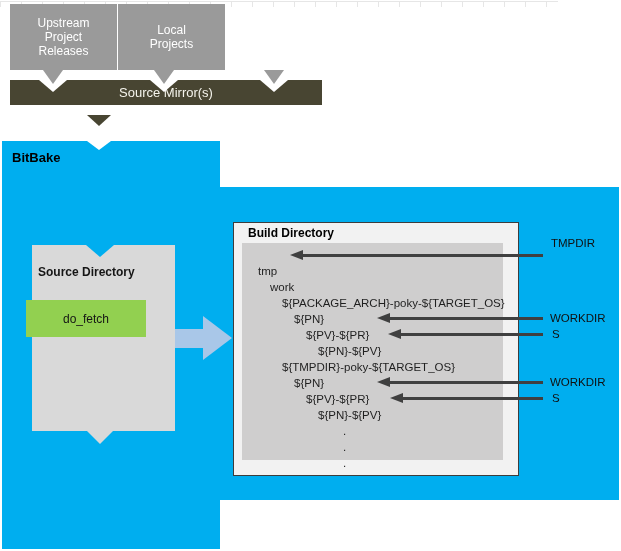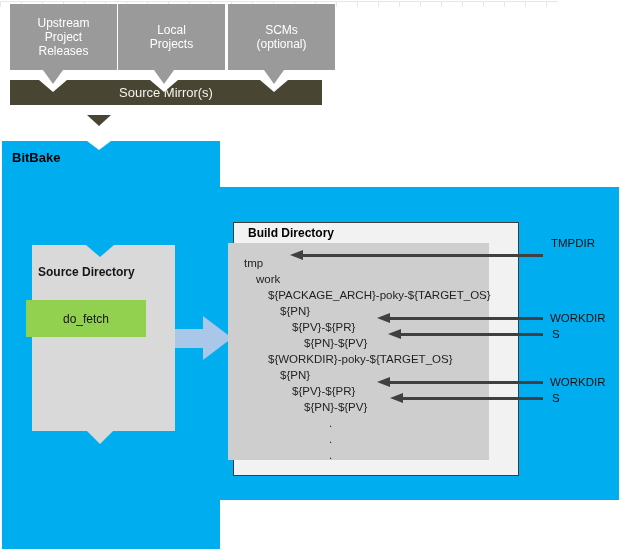--- a/index.html
+++ b/index.html
@@ -100,22 +100,22 @@
   
   .bd-box{
     position:absolute;left:233px;top:222px;width:286px;height:254px;
     background:#f2f2f2;border:1.5px solid #3d3d3d;box-sizing:border-box;z-index:3;
   }
   .bd-title{
     position:absolute;left:248px;top:226px;z-index:4;
     font-size:12px;font-weight:bold;color:#000000;
   }
   .bd-tree{
-    position:absolute;left:228px;top:243px;width:261px;height:217px;
-    background:#cfcece;z-index:4;padding-top:12px;box-sizing:border-box;
+    position:absolute;left:242px;top:243px;width:261px;height:217px;
+    background:#cfcece;z-index:4;padding-top:20px;box-sizing:border-box;
     font-size:11.5px;line-height:16px;color:#1f1f1f;
   }
   .tree-row{height:16px;white-space:nowrap;}
   .lvl-0{padding-left:16px;}
   .lvl-1{padding-left:28px;}
   .lvl-2{padding-left:40px;}
   .lvl-3{padding-left:52px;}
   .lvl-4{padding-left:64px;}
   .lvl-5{padding-left:76px;}
   .lvl-dots{padding-left:101px;}
@@ -156,22 +156,20 @@
 
 <div id="canvas">
 
   <div class="ruler"></div>
 
   <div class="src-box b1">Upstream
 Project
 Releases</div>
   <div class="src-box b2">Local
 Projects</div>
-  <div class="src-box b3">SCMs
-(optional)</div>
 
   <div class="mirror-bar">
     <span>Source Mirror(s)</span>
   </div>
   <div class="mirror-notch n1"></div>
   <div class="mirror-notch n2"></div>
   <div class="mirror-notch n3"></div>
   <div class="src-tail t1"></div>
   <div class="src-tail t2"></div>
   <div class="src-tail t3"></div>
@@ -193,21 +191,21 @@
 
   <div class="bd-box"></div>
   <div class="bd-title">Build Directory</div>
   <div class="bd-tree">
     <div class="tree-row lvl-0">tmp</div>
     <div class="tree-row lvl-1">work</div>
     <div class="tree-row lvl-2">${PACKAGE_ARCH}-poky-${TARGET_OS}</div>
     <div class="tree-row lvl-3">${PN}</div>
     <div class="tree-row lvl-4">${PV}-${PR}</div>
     <div class="tree-row lvl-5">${PN}-${PV}</div>
-    <div class="tree-row lvl-2">${WORKDIR}-poky-${TARGET_OS}</div>
+    <div class="tree-row lvl-2">${TMPDIR}-poky-${TARGET_OS}</div>
     <div class="tree-row lvl-3">${PN}</div>
     <div class="tree-row lvl-4">${PV}-${PR}</div>
     <div class="tree-row lvl-5">${PN}-${PV}</div>
     <div class="tree-row lvl-dots">.</div>
     <div class="tree-row lvl-dots">.</div>
     <div class="tree-row lvl-dots">.</div>
   </div>
 
   <div class="ann-head a1"></div>
   <div class="ann-line a1"></div>

